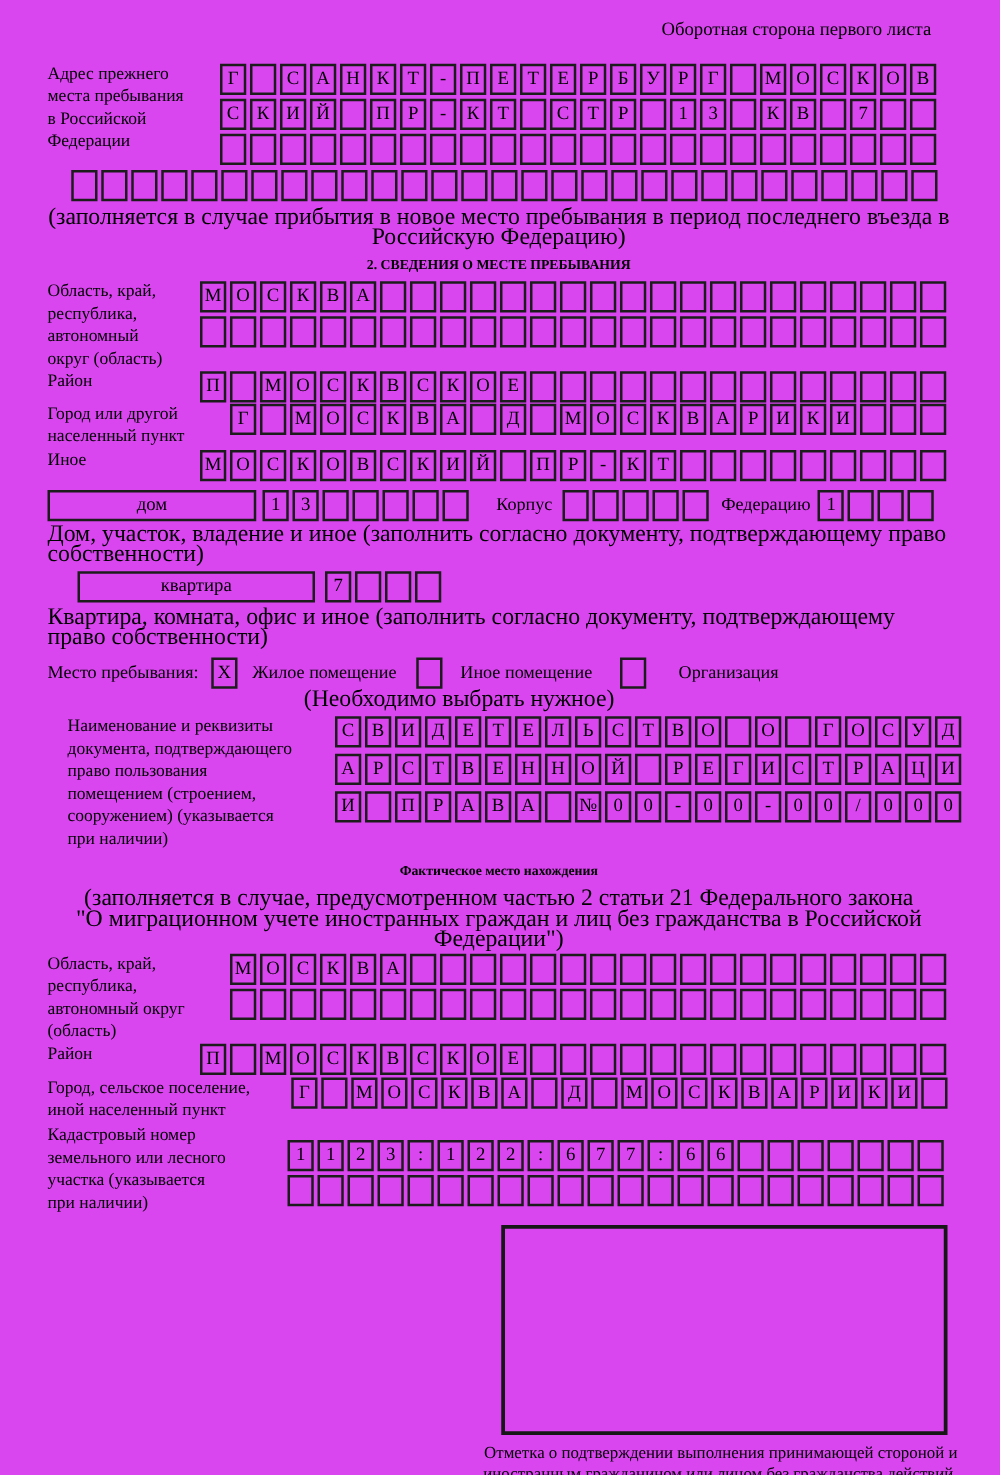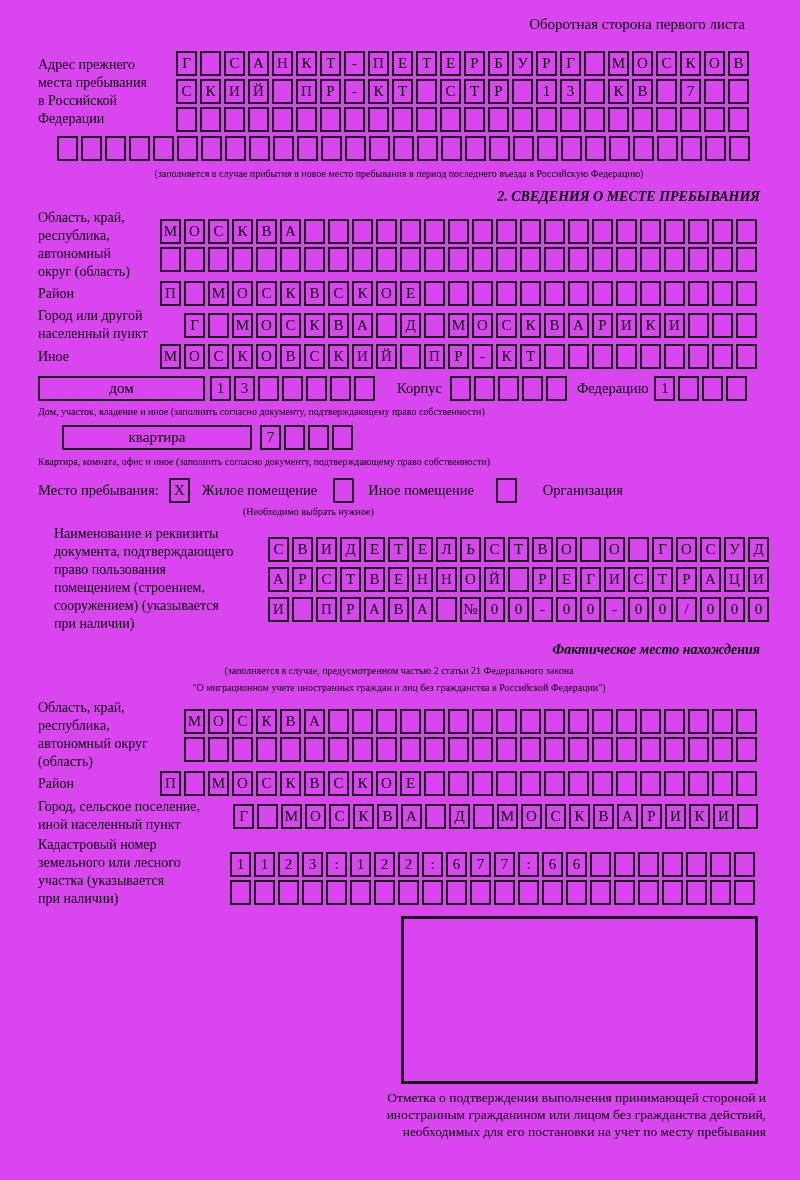--- a/index.html
+++ b/index.html
@@ -4,39 +4,39 @@
 <style>
   * { margin:0; padding:0; box-sizing:border-box; }
   html,body { background:#ffffff; }
   .page {
     width:800px; height:1180px; background:#d946ef; color:#000;
     font-family:"Liberation Serif","DejaVu Serif",serif;
     padding:16px 40px 0 38px; position:relative; overflow:hidden;
   }
   .right-note { text-align:right; font-size:15px; line-height:17px; margin-right:15px; }
 
-  .block { display:flex; align-items:center; }
+  .block { display:flex; align-items:flex-start; }
   .flabel { white-space:pre-line; font-size:14px; line-height:18px; flex:0 0 auto; }
   .w138{flex-basis:138px;} .w122{flex-basis:122px;} .w146{flex-basis:146px;}
   .w214{flex-basis:214px;} .w195{flex-basis:195px;} .w192{flex-basis:192px;}
 
   .rows { display:flex; flex-direction:column; gap:3px; }
   .rows.g5 { gap:5px; }
   .rows.mt12 { margin-top:12px; }
   .cellrow { display:flex; gap:3px; }
   .cell {
     flex:0 0 21px; width:21px; height:25px; border:2px solid #1c1c1c;
     font-size:15px; line-height:21px; text-align:center; display:inline-block;
     vertical-align:middle; overflow:hidden;
   }
   .fullrow { margin-top:4px; margin-left:19px; }
 
-  .caption { font-size:10px; line-height:16px; margin-top:5px; }
+  .caption { font-size:19px; line-height:16px; margin-top:5px; }
   .caption.center { text-align:center; }
-  .h-title { text-align:right; font-weight:bold; font-size:14px; line-height:19px; margin-top:5px;font-style:italic; }
+  .h-title { text-align:center; font-weight:bold; font-size:11px; line-height:19px; margin-top:5px; }
 
   .mt0{margin-top:0;} .mt1{margin-top:1px;} .mt2{margin-top:2px;} .mt3{margin-top:3px;}
   .mt4{margin-top:4px;} .mt5{margin-top:5px;padding-left:16px;} .mt7{margin-top:7px;} .mt8{margin-top:8px;}
 
   .dom-row { display:flex; align-items:center; }
   .widebox {
     height:25px; border:2px solid #1c1c1c; text-align:center;
     font-size:15px; line-height:21px; flex:0 0 auto;
   }
   .wb167{width:167px;} .wb190{width:190px;}

